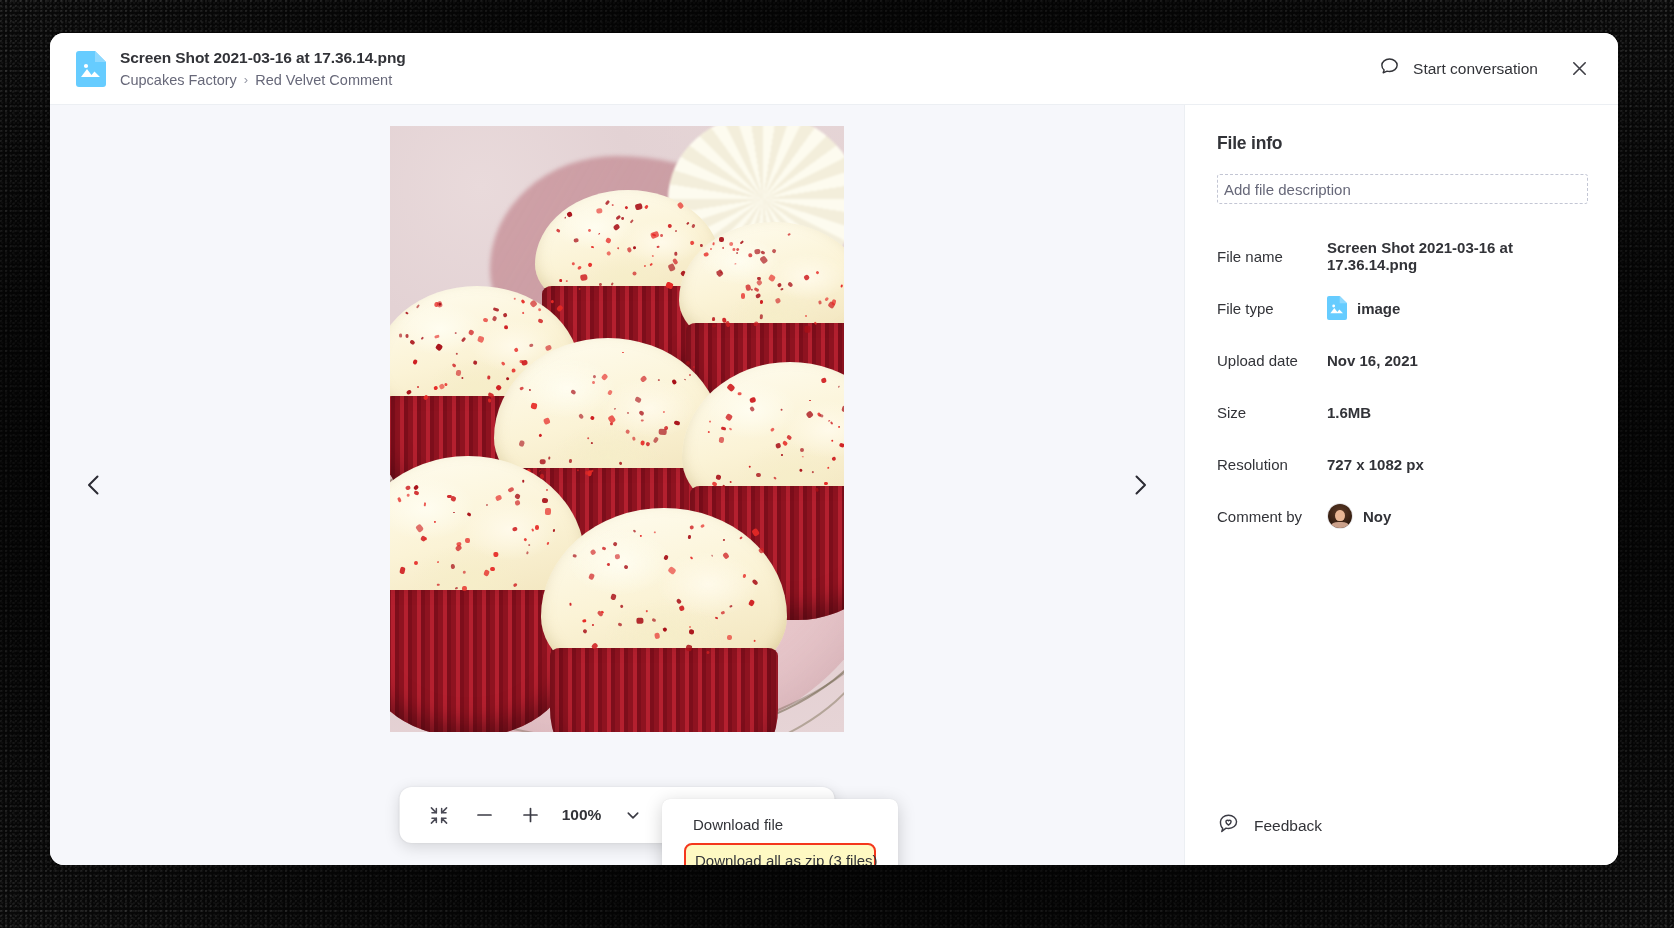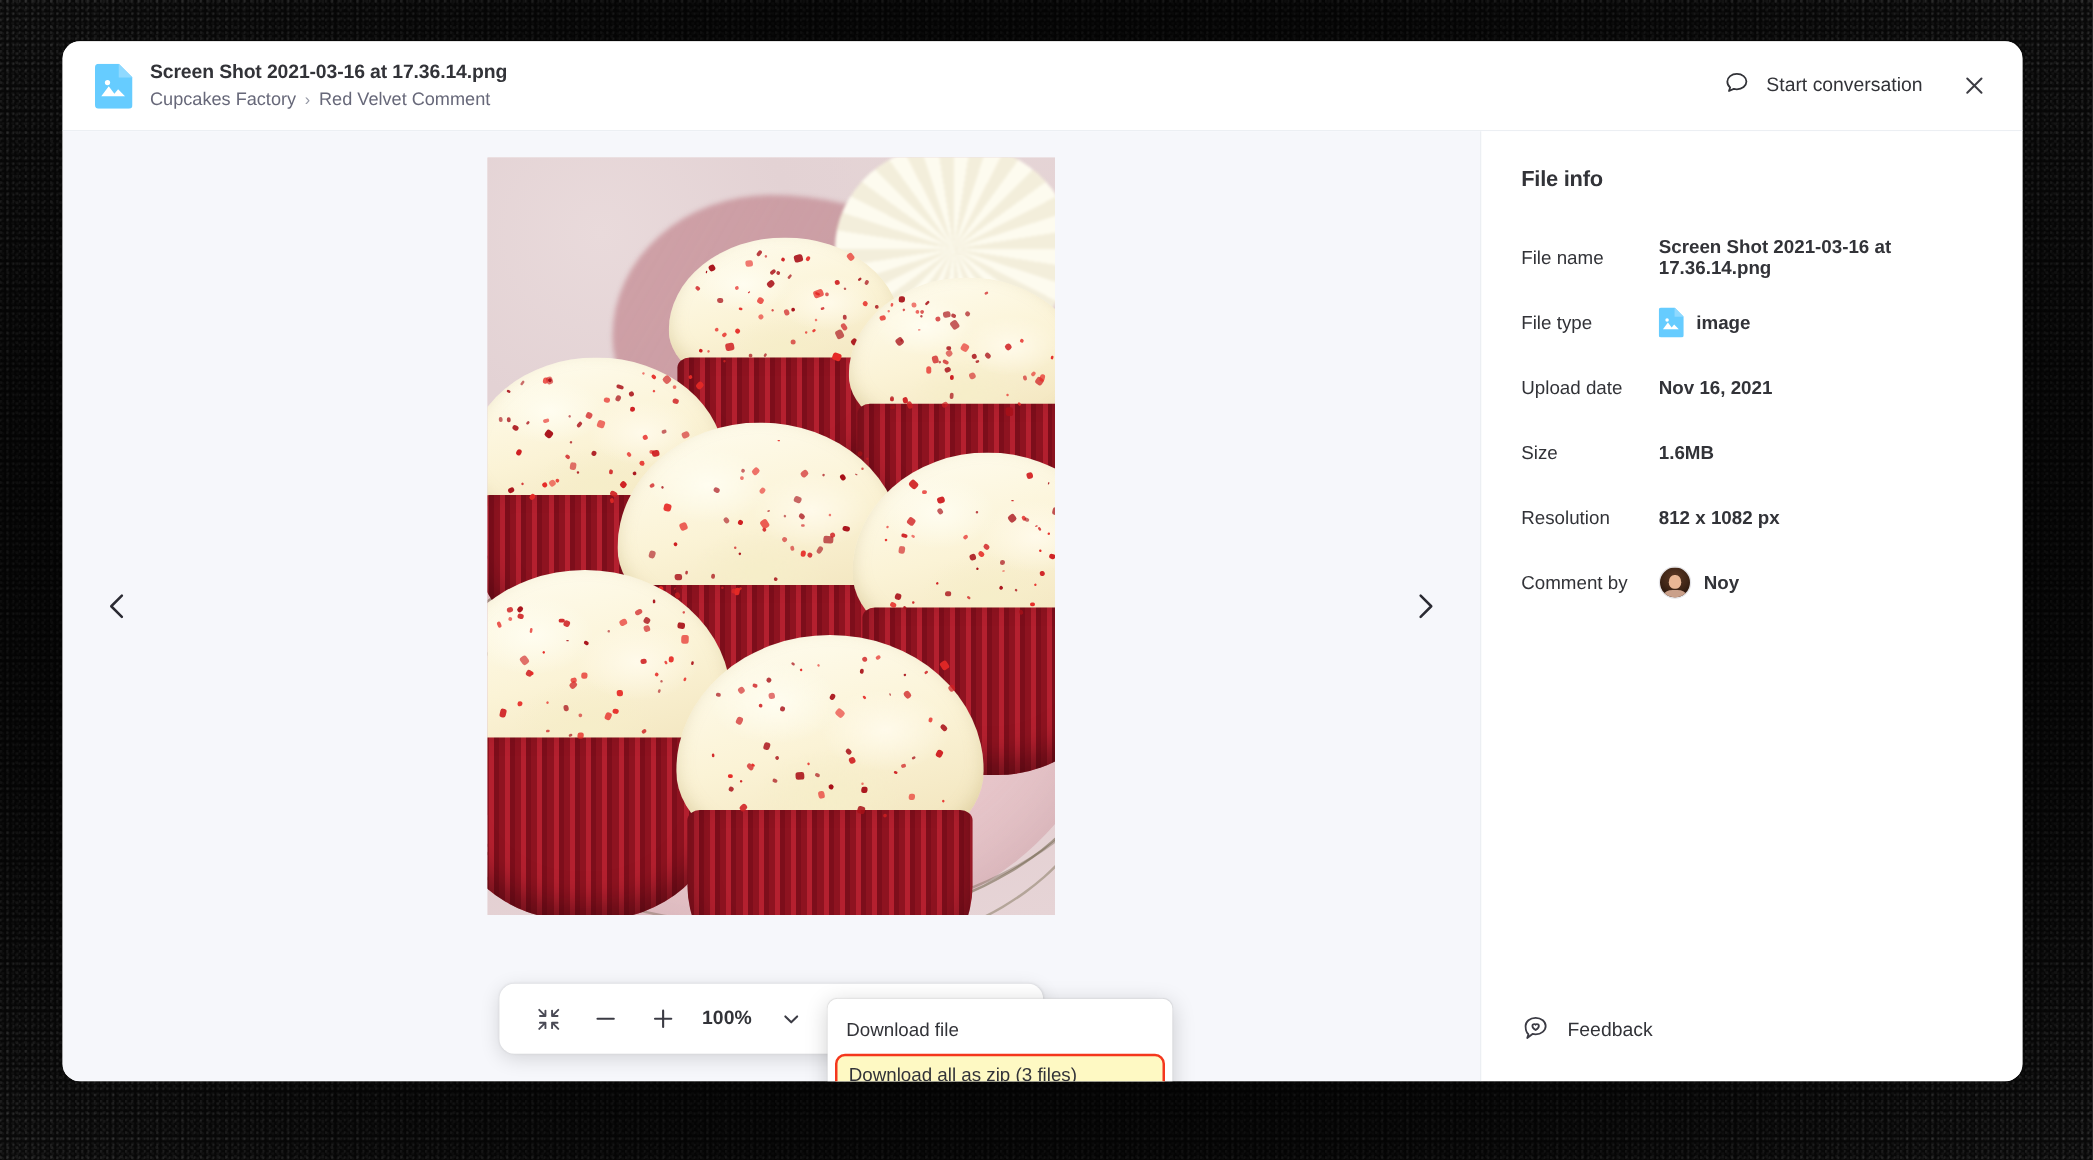--- a/index.html
+++ b/index.html
@@ -182,25 +182,25 @@
     font-size:15.5px; color:#323338; font-weight:bold;
     min-width:52px; text-align:center; padding:0 3px; cursor:pointer;
     font-family:"Liberation Sans", sans-serif;
   }
   .tb-sep { width:1px; height:24px; background:#dcdfe6; margin:0 10px; }
 
   
   #download-menu {
     position:absolute;
     left: 612px; top: 694px;
-    width: 276px;
+    width: 236px;
     background:#fff;
     border-radius:8px;
     box-shadow: 0 4px 18px rgba(0,0,0,.18), 0 0 1px rgba(0,0,0,.1);
-    padding: 8px 0 10px;
+    padding: 8px 16px 10px;
     z-index: 14;
   }
   .dl-item {
     height: 34px; display:flex; align-items:center;
     padding: 0 15px; font-size:15px; color:#323338; cursor:pointer;
     white-space:nowrap;
   }
   .dl-item.highlight {
     background:#fef9c3;
     border:2px solid #f4371d;
@@ -766,20 +766,21 @@
             <path d="M5.6 5.6l.9 12.2c.05.7.6 1.2 1.3 1.2h6.4c.7 0 1.25-.5 1.3-1.2l.9-12.2"></path>
           </svg>
         </button>
       </div>
 
     </div>
 
     <div id="sidebar">
       <h2>File info</h2>
 
+      <div id="file-desc">Add file description</div>
 
       <div class="info-list">
 
         <div class="info-row">
           <div class="info-label">File name</div>
           <div class="info-value">Screen Shot 2021-03-16 at 17.36.14.png</div>
         </div>
 
         <div class="info-row">
           <div class="info-label">File type</div>
@@ -801,21 +802,21 @@
           <div class="info-value">Nov 16, 2021</div>
         </div>
 
         <div class="info-row">
           <div class="info-label">Size</div>
           <div class="info-value">1.6MB</div>
         </div>
 
         <div class="info-row">
           <div class="info-label">Resolution</div>
-          <div class="info-value">812 x 1082 px</div>
+          <div class="info-value">727 x 1082 px</div>
         </div>
 
         <div class="info-row">
           <div class="info-label">Comment by</div>
           <div class="info-value">
             <span class="avatar">
               <span class="hair"></span>
                 <span class="face"></span>
                 <span class="body"></span>
             </span>

